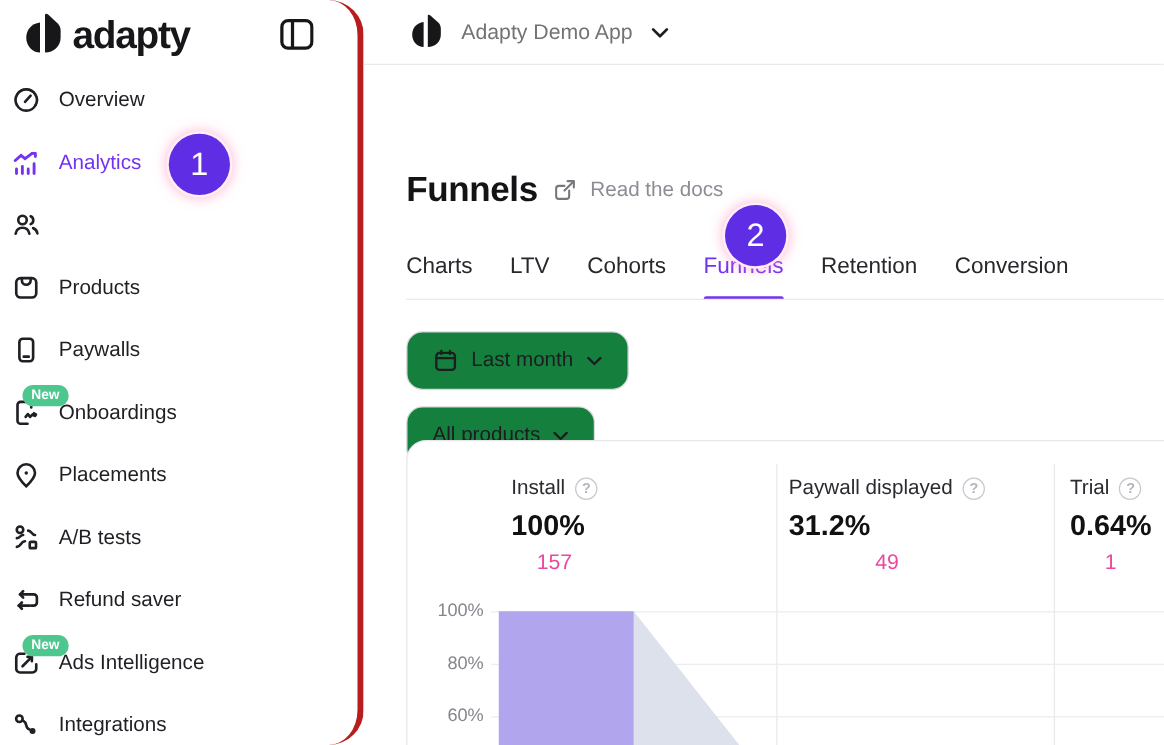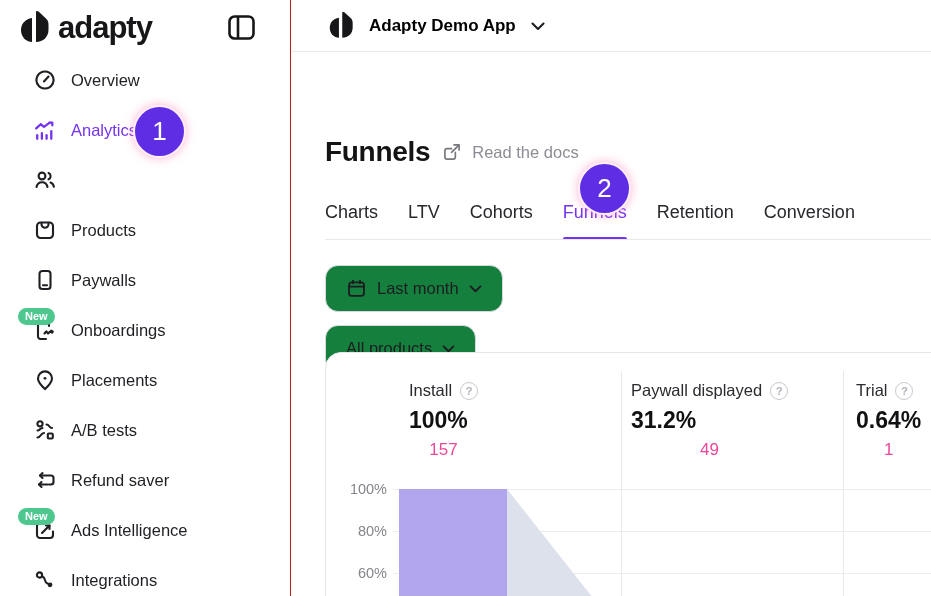--- a/index.html
+++ b/index.html
@@ -1,46 +1,46 @@
 <!DOCTYPE html>
 <html><head>
 <meta charset="utf-8">
 <style>
   * { margin:0; padding:0; box-sizing:border-box; }
   html,body { width:931px; height:596px; overflow:hidden; background:#fff;
     font-family:"Liberation Sans", sans-serif; color:#1c1c21; }
 
   
   .sidebar { position:absolute; left:0; top:0; width:291px; height:596px;
-    background:#fff; border-right:1px solid #b91c1c; }
+    background:#fff; border-right:5px solid #b91c1c;border-radius:28px; }
   .logo-row { position:absolute; left:20px; top:8px; height:40px; display:flex; align-items:center; gap:9px; }
   .wordmark { font-size:31px; font-weight:700; letter-spacing:-1px; color:#17171a; }
   .collapse-btn { position:absolute; right:34px; top:13px; width:30px; height:28px;
     display:flex; align-items:center; justify-content:center; cursor:pointer; }
   .nav { position:absolute; left:0; top:55px; width:100%; }
-  .nav-item { height:50px; display:flex; align-items:center; padding-left:32px; gap:14px;
+  .nav-item { height:50px; display:flex; align-items:center; padding-left:8px; gap:14px;
     font-size:16.5px; font-weight:500; cursor:pointer; position:relative; }
   .nav-item .lbl { color:#1f1f24; }
   .nav-item.active .lbl { color:#7433f0; }
   .nav-icon { width:25px; height:25px; flex:0 0 25px; display:flex; align-items:center; justify-content:center; }
   .new-badge { position:absolute; left:18px; top:3px; background:#4ec78f; color:#fff;
     font-size:11px; font-weight:700; padding:2px 7px 3px; border-radius:9px; z-index:2; }
 
   
   .step-badge { position:absolute; width:49px; height:49px; border-radius:50%;
     background:#5f2de4; color:#fff; display:flex; align-items:center; justify-content:center;
     font-size:26px; font-weight:500; z-index:5;
     box-shadow:0 0 0 2px #ffeef6, 0 0 9px 3px rgba(255,140,190,.55); }
 
   
   .topbar { position:absolute; left:291px; top:0; right:0; height:52px; background:#fff;
     border-bottom:1px solid #e9e9ed; }
   .app-switcher { position:absolute; left:37px; top:8px; height:36px; display:flex;
     align-items:center; gap:15px; cursor:pointer; }
-  .app-name { font-size:17px; font-weight:700; color:#000000; }
+  .app-name { font-size:17px; font-weight:400; color:#737373; }
 
   
   .main { position:absolute; left:291px; top:52px; right:0; bottom:0; background:#fff; }
   .page-title-row { position:absolute; left:34px; top:84px; display:flex; align-items:center; gap:12px; }
   .page-title { font-size:28px; font-weight:700; color:#141417; letter-spacing:-.3px; }
   .docs-link { display:flex; align-items:center; gap:10px; cursor:pointer; }
   .docs-link span { font-size:16.5px; color:#8c8c94; }
 
   .tabs { position:absolute; left:34px; top:150px; display:flex; gap:30px; }
   .tab { font-size:18px; font-weight:500; color:#27272c; padding-bottom:17px; cursor:pointer; position:relative; }

